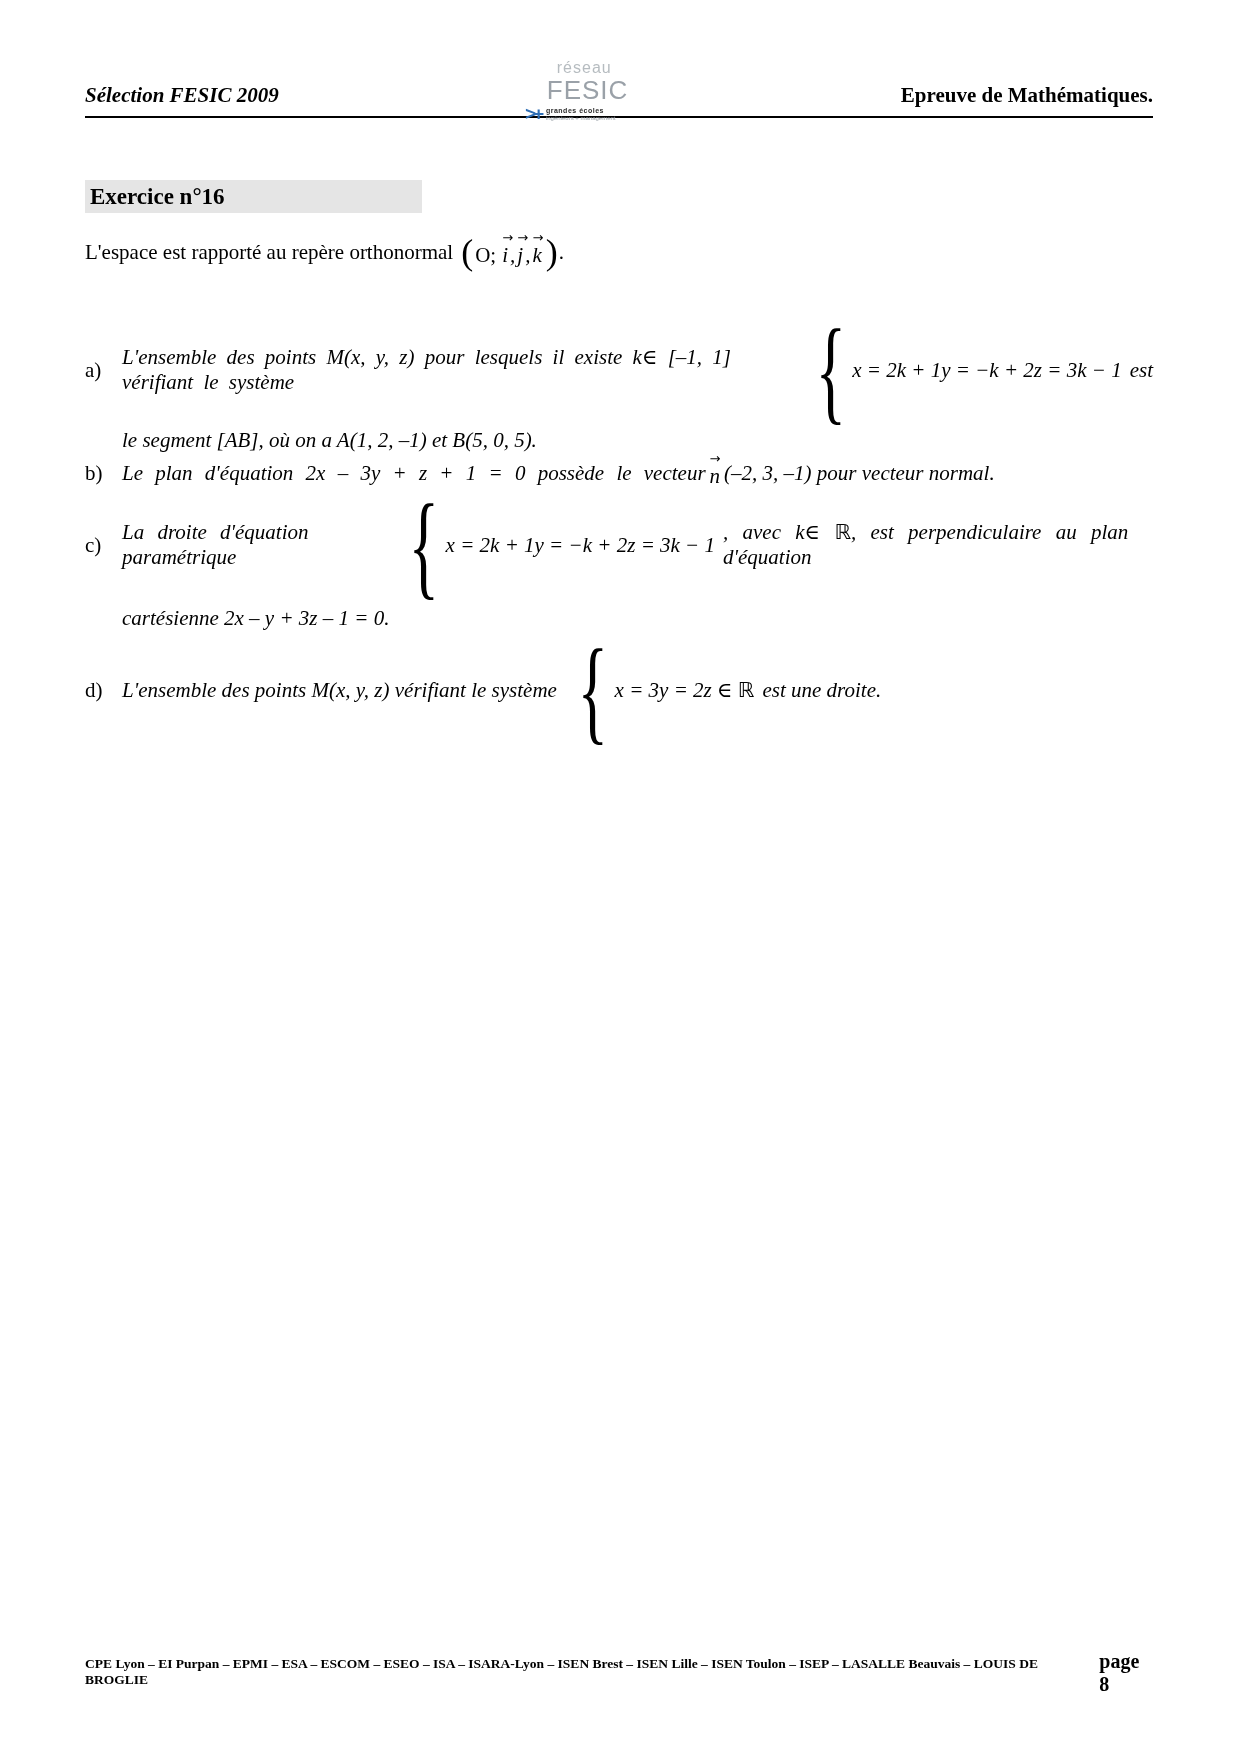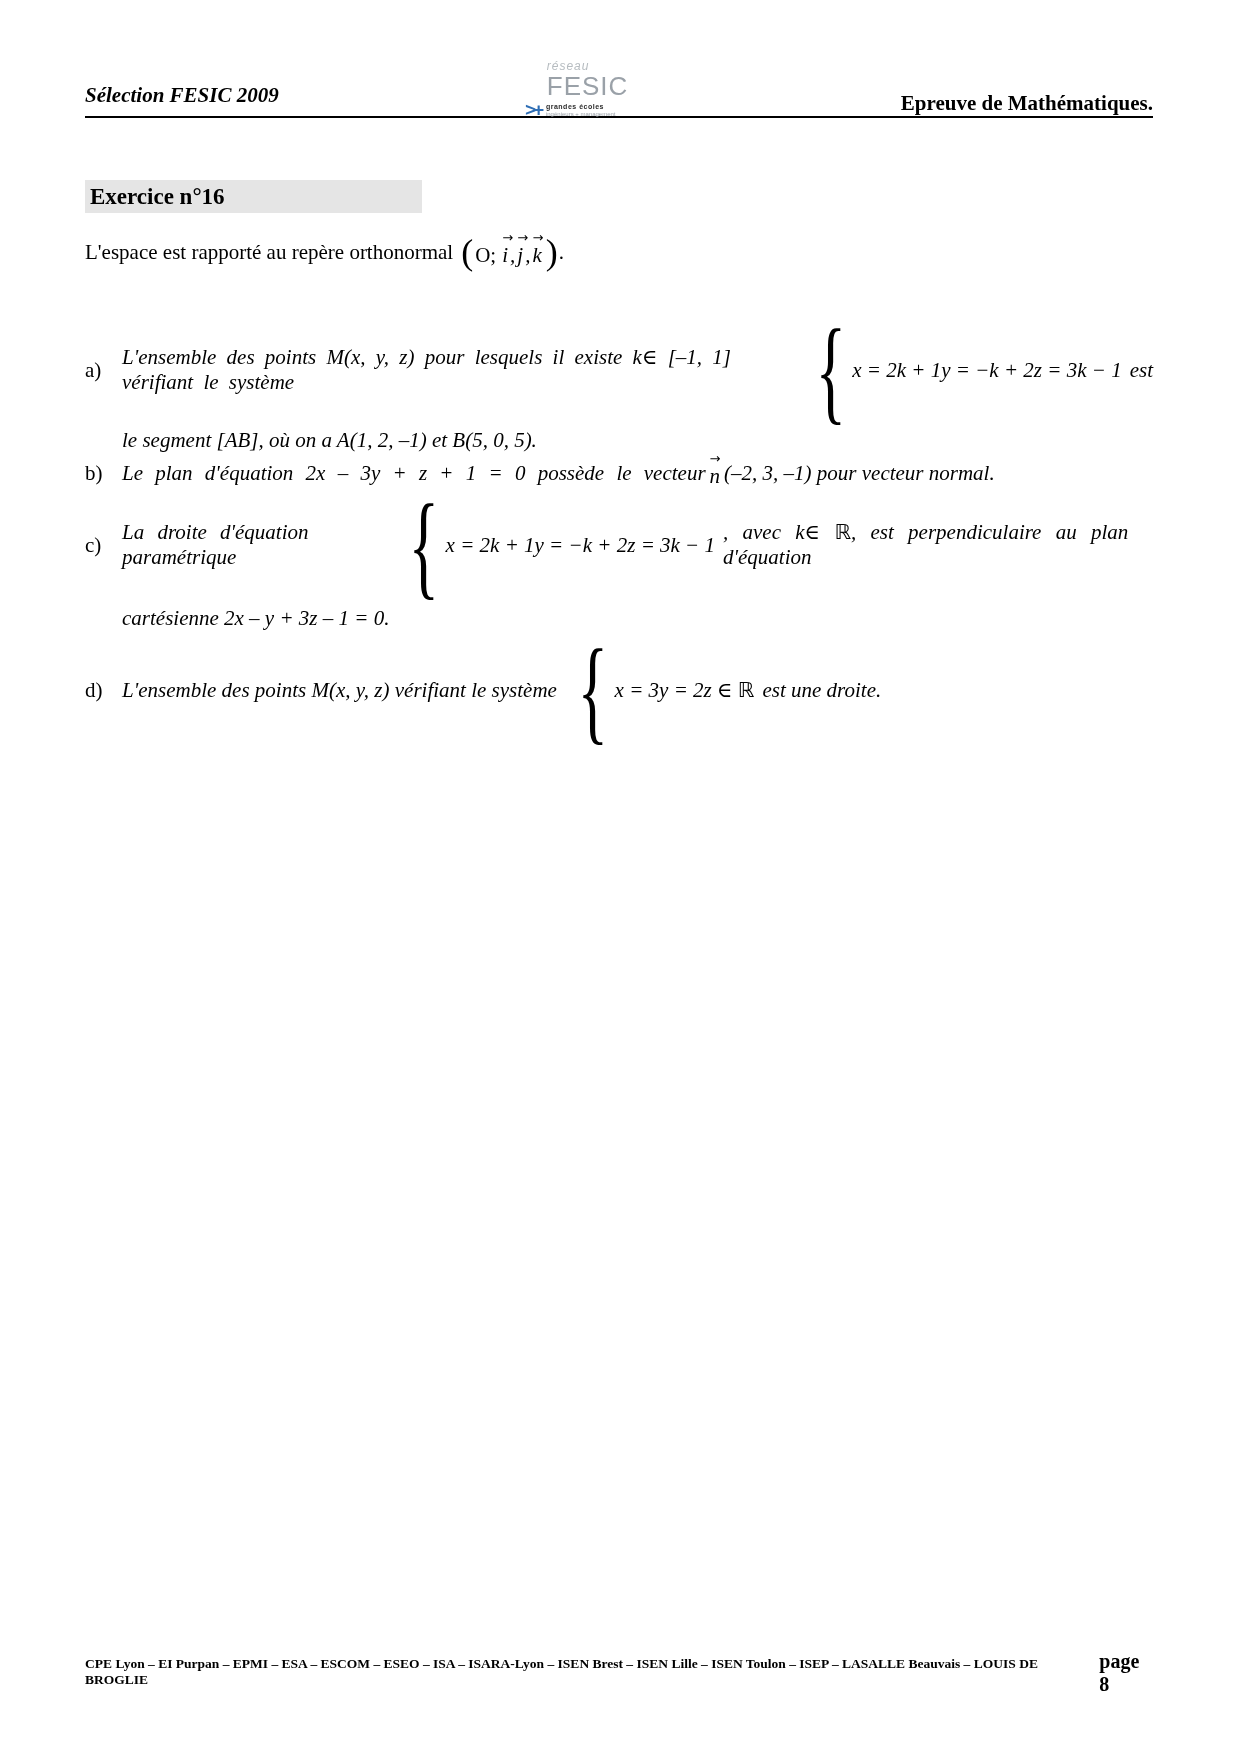--- a/index.html
+++ b/index.html
@@ -8,27 +8,27 @@
     font-family:"Liberation Serif","DejaVu Serif","DejaVu Sans",serif;
     color:#000;overflow:hidden;
   }
   
   .header{
     position:absolute;top:58px;left:85px;right:87px;height:58px;
     border-bottom:2px solid #000;
     display:flex;justify-content:space-between;align-items:flex-end;
   }
   .header-left{font-style:italic;font-weight:bold;font-size:21px;padding-bottom:8px;}
-  .header-right{font-weight:bold;font-size:21px;}
+  .header-right{font-weight:bold;font-size:21px;padding-bottom:8px;}
   .logo{
     width:130px;height:56px;position:relative;
     font-family:"Liberation Sans","DejaVu Sans",sans-serif;line-height:1;
     flex:none;
   }
-  .logo-reseau{color:#b6bcc0;font-size:12px;letter-spacing:1px;margin-left:22px;font-style:italic;}
+  .logo-reseau{color:#b6bcc0;font-size:16px;letter-spacing:1px;margin-left:32px;}
   .logo-fesic{color:#9aa1a8;font-size:26px;letter-spacing:1px;margin-left:22px;margin-top:1px;}
   .logo-bottom{display:flex;align-items:flex-start;margin-top:1px;}
   .logo-mark{color:#2e6eb5;font-weight:bold;font-size:19px;letter-spacing:-3px;font-style:italic;}
   .logo-lines{margin-left:5px;padding-top:3px;}
   .logo-line1{display:block;font-size:7px;color:#2b2b2b;font-weight:bold;letter-spacing:.5px;}
   .logo-line2{display:block;font-size:6px;color:#9aa1a8;margin-top:1px;}
   
   .title-box{
     position:absolute;top:180px;left:85px;width:337px;height:33px;
     background:#e5e5e5;font-weight:bold;font-size:23px;line-height:33px;

